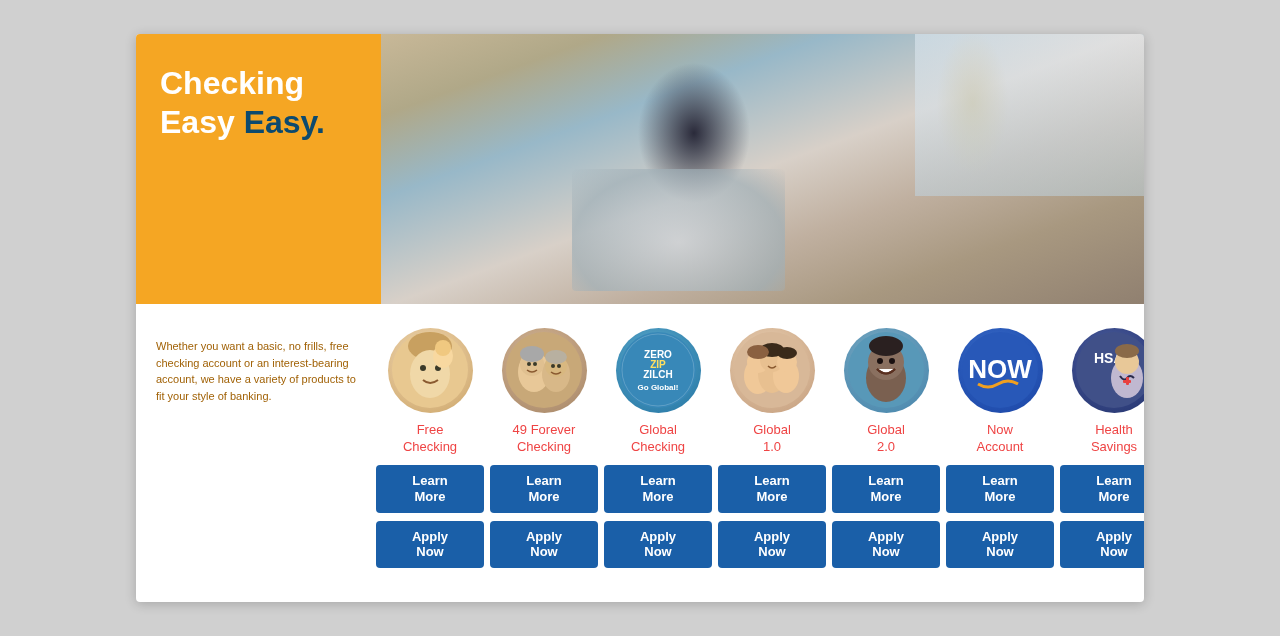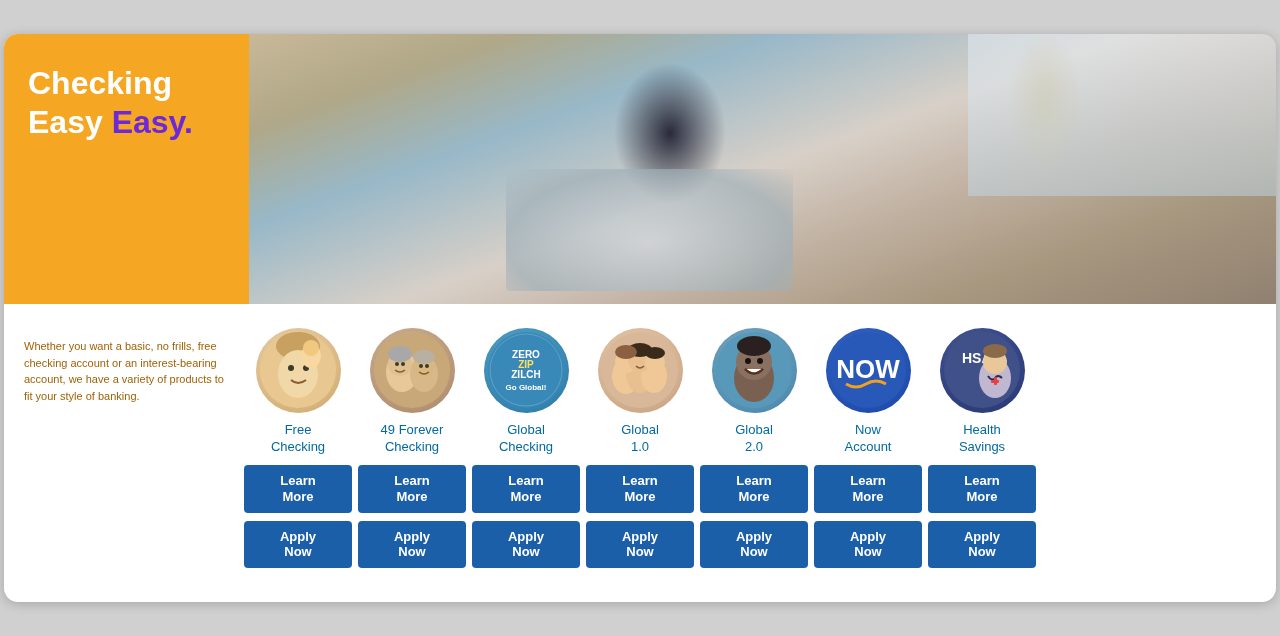--- a/index.html
+++ b/index.html
@@ -6,22 +6,22 @@
     body {
       background: #d0d0d0;
       display: flex;
       justify-content: center;
       align-items: center;
       min-height: 100vh;
       font-family: Arial, sans-serif;
     }
     .card {
       background: #fff;
-      border-radius: 14px;
-      width: 1272px;
+      border-radius: 4px;
+      width: 1008px;
       overflow: hidden;
       box-shadow: 0 2px 12px rgba(0,0,0,0.2);
     }
     
     .hero {
       display: flex;
       height: 270px;
     }
     .hero-text {
       background: #F5A623;
@@ -31,21 +31,21 @@
       align-items: flex-start;
       padding: 30px 24px;
     }
     .hero-title {
       font-size: 32px;
       font-weight: bold;
       color: #fff;
       line-height: 1.2;
     }
     .hero-title .easy {
-      color: #6d28d9;
+      color: #0c4a6e;
     }
     .hero-image {
       flex: 1;
       background: #8ab;
       overflow: hidden;
       position: relative;
     }
 
     
     .content {
@@ -78,21 +78,21 @@
       align-items: center;
       justify-content: center;
       font-size: 11px;
       font-weight: bold;
       text-align: center;
       margin-bottom: 8px;
     }
 
     .product-name {
       font-size: 13px;
-      color: #0369a1;
+      color: #ef4444;
       text-align: center;
       line-height: 1.3;
       min-height: 36px;
       display: flex;
       align-items: center;
       justify-content: center;
     }
 
     .btn {
       background: #1a5fa8;

